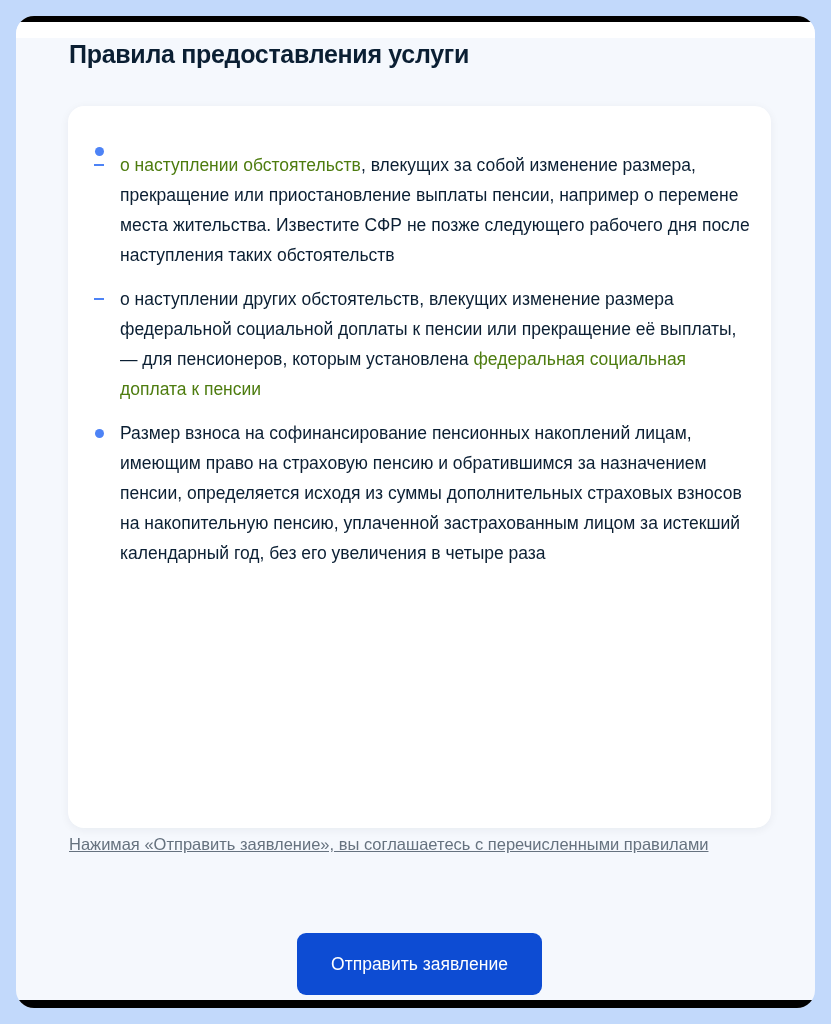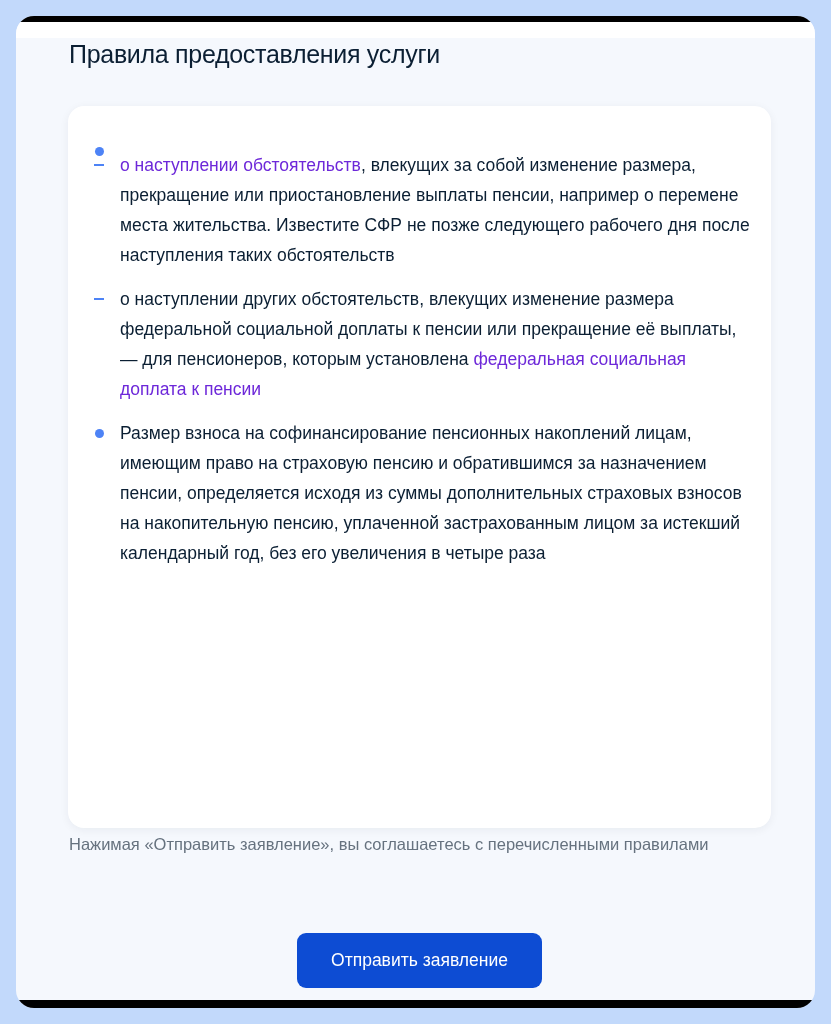--- a/index.html
+++ b/index.html
@@ -17,44 +17,44 @@
       position: absolute; left: 16px; top: 16px; width: 799px; height: 992px;
       border-radius: 18px 18px 18px 18px;
       overflow: hidden;
       background: #f5f8fd;
     }
     .top-black { position: absolute; left: 0; top: 0; width: 100%; height: 6px; background: #000; }
     .top-white { position: absolute; left: 0; top: 6px; width: 100%; height: 16px; background: #ffffff; }
     .bottom-black { position: absolute; left: 0; bottom: 0; width: 100%; height: 8px; background: #000; }
     .title {
       position: absolute; left: 53px; top: 24px;
-      font-size: 25px; font-weight: normal; color: #0b1f33; letter-spacing: -0.3px;
+      font-size: 25px; font-weight: bold; color: #0b1f33; letter-spacing: -0.3px;
       margin: 0;
     }
     .card {
       position: absolute; left: 52px; top: 90px; width: 703px; height: 722px;
       background: #ffffff; border-radius: 16px;
       box-shadow: 0 2px 10px rgba(11, 31, 51, 0.06);
     }
     .list { position: absolute; left: 24px; top: 30px; width: 660px; margin: 0; padding: 0; list-style: none; }
     .item { position: relative; padding-left: 28px; margin-bottom: 14px; font-size: 17.5px; line-height: 30px; color: #0b1f33; }
     .marker-dot {
       position: absolute; left: 3px; top: 11px; width: 9px; height: 9px; border-radius: 50%;
       background: #4d83f6;
     }
     .marker-dash {
       position: absolute; left: 2px; top: 14px; width: 10px; height: 2px; background: #4d83f6;
     }
-    .link { color: #6d28d9; text-decoration: none; cursor: pointer; }
+    .link { color: #4d7c0f; text-decoration: none; cursor: pointer; }
     .agree {
       position: absolute; left: 53px; top: 814px; width: 660px;
-      font-size: 16.5px; line-height: 28px; color: #66727f;
+      font-size: 16.5px; line-height: 28px; color: #66727f; text-decoration: underline;
     }
     .submit {
-      position: absolute; left: 281px; top: 917px; width: 245px; height: 55px;
+      position: absolute; left: 281px; top: 917px; width: 245px; height: 62px;
       background: #0d4cd3; color: #ffffff; border: none; border-radius: 9px;
       font-family: "Liberation Sans", "DejaVu Sans", sans-serif; font-size: 17.5px; cursor: pointer;
     }
   </style>
 </head>
 <body>
 
 <div class="frame"></div>
 <div class="screen">
   <div class="top-black"></div>

